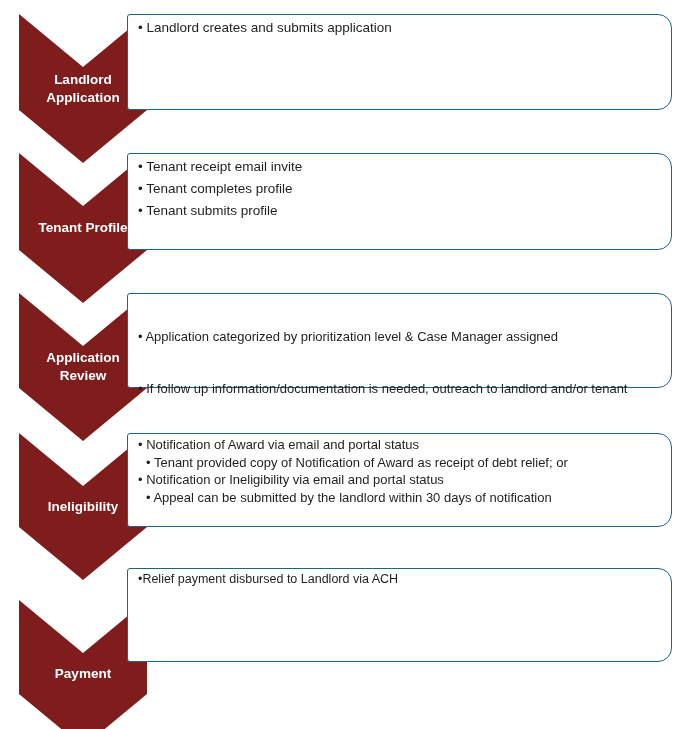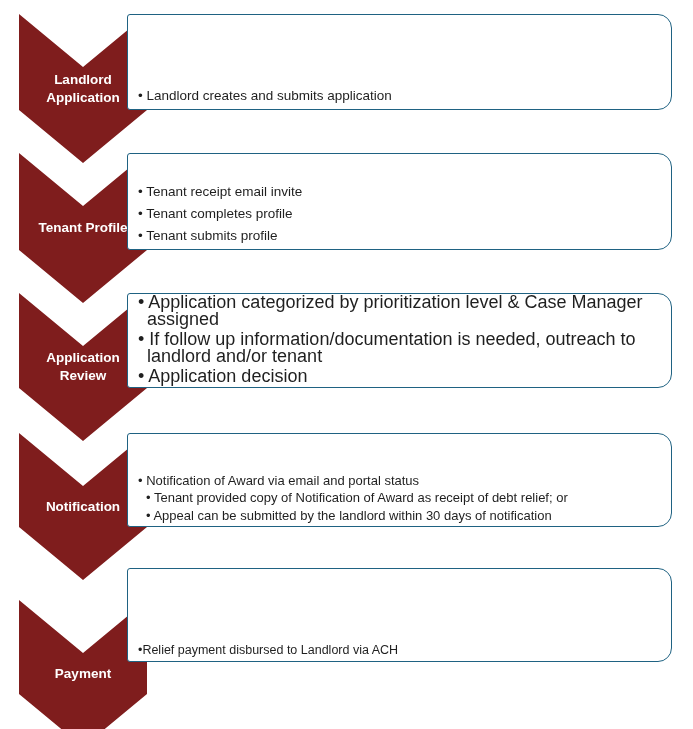--- a/index.html
+++ b/index.html
@@ -41,31 +41,31 @@
   .box {
     position: absolute;
     left: 127px;
     width: 545px;
     box-sizing: border-box;
     background: #ffffff;
     border: 1.4px solid #1f6282;
     border-radius: 3px 14px 14px 3px;
     display: flex;
     flex-direction: column;
-    justify-content: flex-end;
+    justify-content: flex-start;
     padding: 2px 18px 2px 0;
   }
   .bullet {
     padding-left: 19px;
     text-indent: -9px;
   }
   .bullet.sub { padding-left: 27px; }
   
   .sz-a .bullet { font-size: 13.5px; line-height: 22px; }
-  .sz-b .bullet { font-size: 18px;   line-height: 17.5px; }
+  .sz-b .bullet { font-size: 13px;   line-height: 17.5px; margin-top: 32px; }
   .sz-b .bullet:not(:last-child) { margin-bottom: 2px; }
   .sz-c .bullet { font-size: 13px; line-height: 17.5px; }
   .sz-d .bullet { font-size: 12.5px; line-height: 17px; text-indent: -9px; }
 </style>
 </head>
 <body>
 
 <div class="chevron" style="top:14px;height:149px;">
   <div class="chev-label">Landlord Application</div>
 </div>
@@ -85,25 +85,26 @@
 <div class="chevron" style="top:293px;height:148px;">
   <div class="chev-label">Application Review</div>
 </div>
 <div class="box sz-b" style="top:293px;height:95px;">
   <div class="bullet">• Application categorized by prioritization level &amp; Case Manager assigned</div>
   <div class="bullet">• If follow up information/documentation is needed, outreach to landlord and/or tenant</div>
   <div class="bullet">• Application decision</div>
 </div>
 
 <div class="chevron" style="top:433px;height:147px;">
-  <div class="chev-label">Notification</div>
+  <div class="chev-label">Ineligibility</div>
 </div>
 <div class="box sz-c" style="top:433px;height:94px;">
   <div class="bullet">• Notification of Award via email and portal status</div>
   <div class="bullet sub">• Tenant provided copy of Notification of Award as receipt of debt relief; or</div>
+  <div class="bullet">• Notification or Ineligibility via email and portal status</div>
   <div class="bullet sub">• Appeal can be submitted by the landlord within 30 days of notification</div>
 </div>
 
 <div class="chevron" style="top:600px;height:147px;">
   <div class="chev-label">Payment</div>
 </div>
 <div class="box sz-d" style="top:568px;height:94px;">
   <div class="bullet">•Relief payment disbursed to Landlord via ACH</div>
 </div>
 

